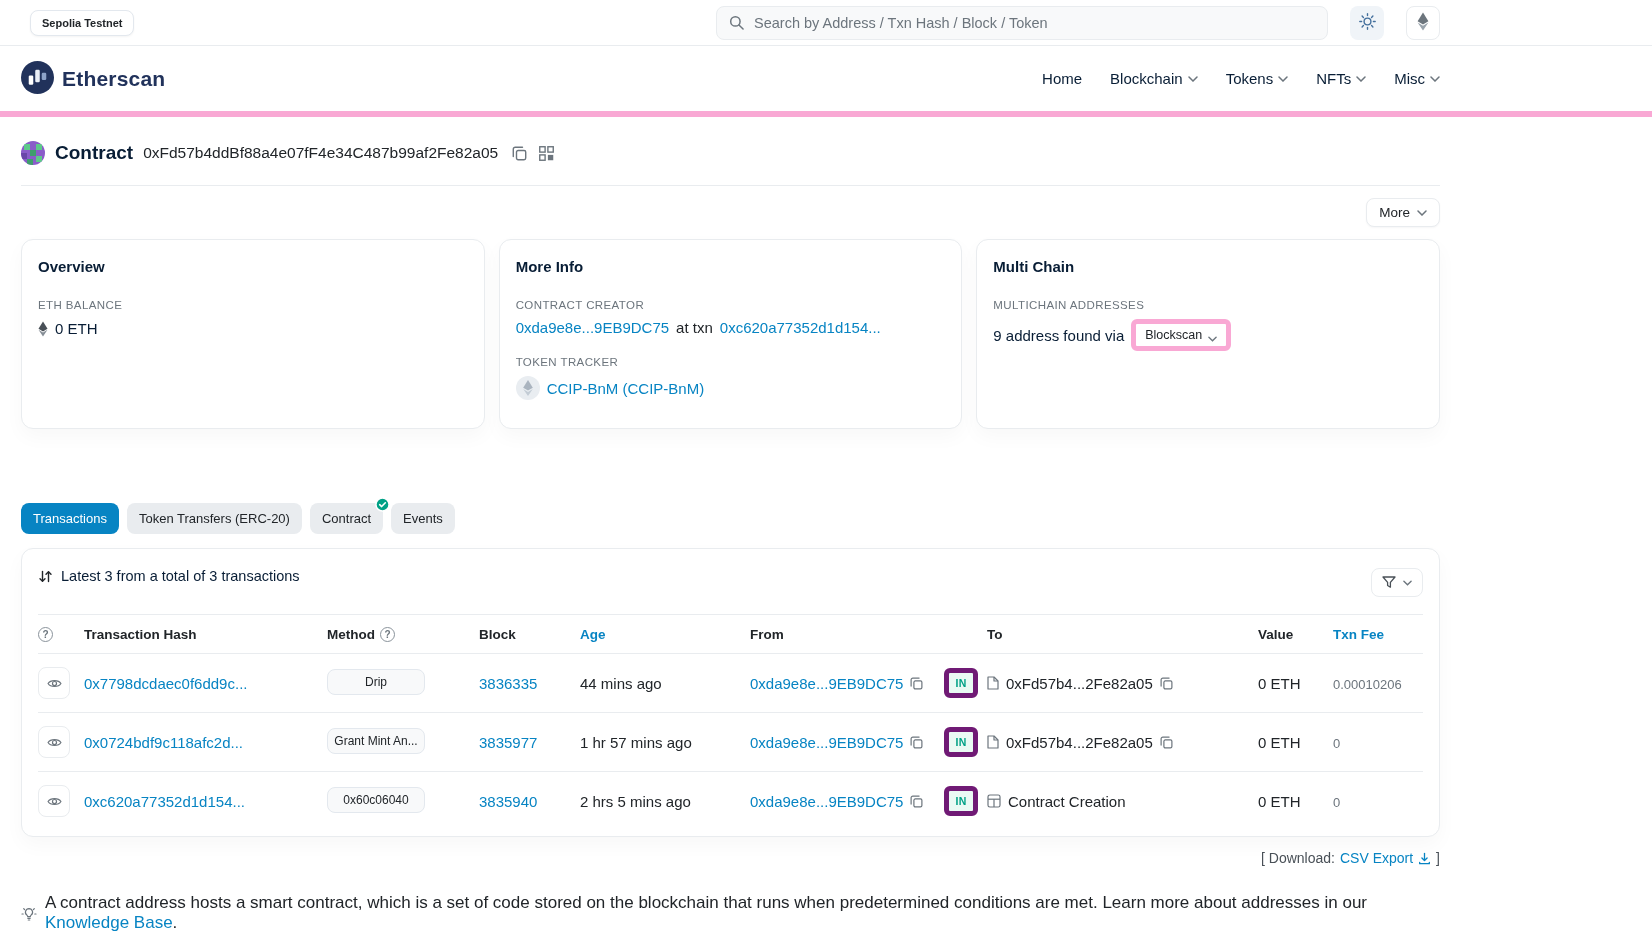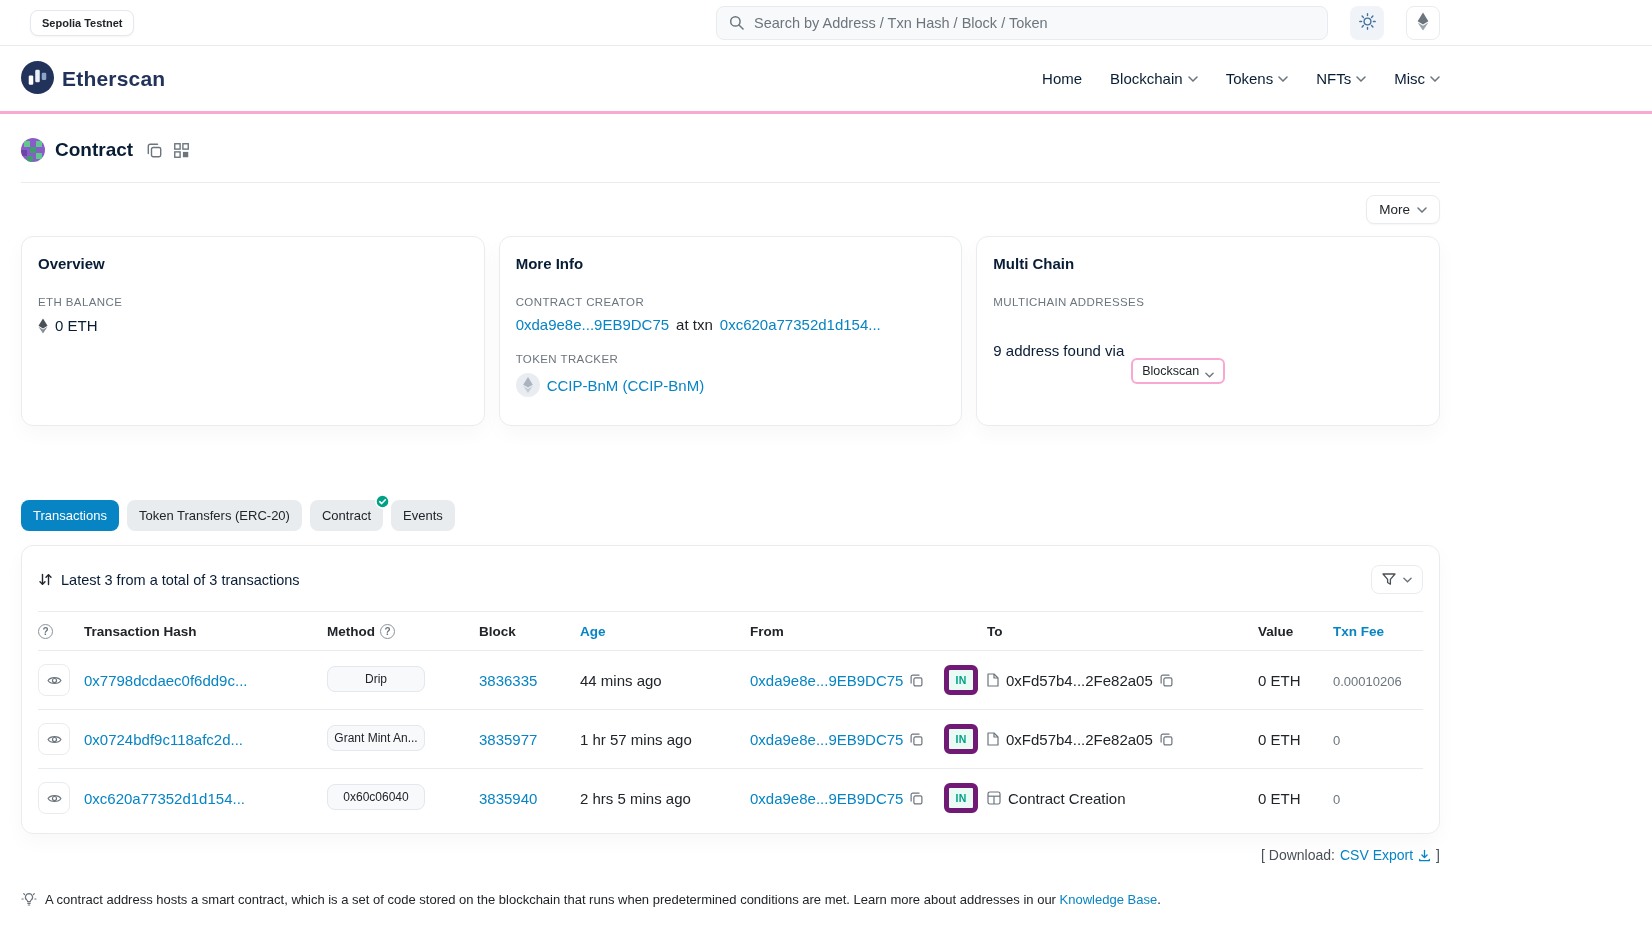--- a/index.html
+++ b/index.html
@@ -16,21 +16,21 @@
   .network-badge { margin-left:9px; background:#fff; border:1px solid #e3e8ee; border-radius:8px; padding:6px 11px; font-size:11px; font-weight:700; color:#212529; box-shadow:0 1px 2px rgba(33,37,41,.05); }
   .topbar-right { display:flex; align-items:center; gap:22px; }
   .searchbox { width:612px; height:34px; background:#f8f9fa; border:1px solid #e9ecef; border-radius:8px; display:flex; align-items:center; gap:8px; padding:0 12px; }
   .searchbox input { flex:1; border:none; outline:none; background:transparent; font-size:14.5px; color:#212529; font-family:inherit; }
   .searchbox input::placeholder { color:#6c757d; }
   .iconbtn { width:34px; height:34px; border-radius:8px; display:flex; align-items:center; justify-content:center; padding:0; }
   .iconbtn.theme { background:#f0f4f8; border:none; }
   .iconbtn.eth { background:#fff; border:1px solid #e9ecef; }
 
   
-  .header { border-bottom:3px solid #f9a8d4; }
+  .header { border-bottom:6px solid #f9a8d4; }
   .header-inner { height:65px; display:flex; align-items:center; justify-content:space-between; }
   .brand { display:flex; align-items:center; gap:8px; }
   .brand-name { font-size:21px; font-weight:700; color:#21325b; letter-spacing:.2px; }
   .nav { display:flex; align-items:center; gap:28px; }
   .nav-item { display:flex; align-items:center; gap:5px; font-size:15px; color:#081d35; background:none; border:none; padding:0; }
   .nav-item .chev { color:#6c757d; display:flex; }
 
   
   .title-row { display:flex; align-items:center; gap:10px; padding:24px 0 20px; }
   .avatar { width:24px; height:24px; border-radius:50%; overflow:hidden; display:block; flex:none; }
@@ -46,31 +46,31 @@
 
   
   .cards { display:grid; grid-template-columns:1fr 1fr 1fr; gap:14px; margin-top:12px; }
   .card { background:#fff; border:1px solid #e9ecef; border-radius:12px; padding:16px; height:190px; box-shadow:0 8px 20px rgba(33,37,41,.03); }
   .card-title { font-size:15px; font-weight:700; color:#081d35; margin:2px 0 0; }
   .mini-label { margin-top:24px; font-size:11.5px; font-weight:500; letter-spacing:.4px; color:#6c757d; text-transform:uppercase; }
   .card-line { margin-top:9px; font-size:15px; color:#081d35; display:flex; align-items:center; gap:7px; }
   .lnk { color:#0784c3; }
   .muted-sep { color:#212529; }
   .token-ic { width:24px; height:24px; flex:none; display:flex; }
-  .select-btn { display:flex; align-items:flex-end; gap:6px; background:#fff; border:2px solid #f9a8d4; border-radius:6px; padding:4px 9px; font-size:12.5px; color:#212529;margin-top:42px; }
+  .select-btn { display:flex; align-items:flex-end; gap:6px; background:#fff; border:5px solid #f9a8d4; border-radius:6px; padding:4px 9px; font-size:12.5px; color:#212529; }
 
   
   .tabs { display:flex; gap:8px; margin-top:34px; }
   .tab { position:relative; background:#e9ecef; border:none; border-radius:8px; padding:8px 12px; font-size:13px; font-weight:500; color:#212529;margin-top:40px; }
   .tab.active { background:#0784c3; color:#fff; }
   .tab .check-badge { position:absolute; top:-6px; right:-7px; display:flex; }
 
   
   .table-card { margin-top:14px; background:#fff; border:1px solid #e9ecef; border-radius:12px; padding:0 16px 6px; box-shadow:0 8px 20px rgba(33,37,41,.03); }
-  .table-head { display:flex; align-items:center; justify-content:space-between; padding:19px 0 17px; }
+  .table-head { display:flex; align-items:flex-start; justify-content:space-between; padding:19px 0 17px; }
   .table-summary { display:flex; align-items:center; gap:8px; font-size:14.5px; color:#081d35; }
   .filter-btn { display:flex; align-items:center; gap:7px; background:#fff; border:1px solid #e9ecef; border-radius:8px; padding:7px 10px; }
 
   table { width:100%; border-collapse:collapse; table-layout:fixed; }
   thead th { text-align:left; font-size:13.5px; font-weight:700; color:#212529; padding:11px 4px 11px 0; border-top:1px solid #e9ecef; border-bottom:1px solid #e9ecef; white-space:nowrap; }
   thead th.blue { color:#0784c3; }
   tbody td { padding:13px 4px 13px 0; border-bottom:1px solid #e9ecef; font-size:15px; color:#212529; white-space:nowrap; vertical-align:middle; }
   tbody tr:last-child td { border-bottom:none; }
 
   .help-ic { display:inline-flex; align-items:center; justify-content:center; width:15px; height:15px; border:1.2px solid #8a939b; border-radius:50%; font-size:10px; color:#6c757d; flex:none; }
@@ -78,21 +78,21 @@
   .eye-btn { width:32px; height:32px; background:#fff; border:1px solid #e9ecef; border-radius:8px; display:flex; align-items:center; justify-content:center; padding:0; }
   .pill { display:inline-block; width:98px; text-align:center; background:#f8f9fa; border:1px solid #e3e8ee; border-radius:8px; padding:5px 6px; font-size:12px; color:#212529; overflow:hidden; text-overflow:ellipsis; white-space:nowrap; }
   .cell-flex { display:flex; align-items:center; gap:7px; }
   .copy-btn { background:none; border:none; padding:0; display:flex; align-items:center; }
   .dir-badge { display:inline-flex; align-items:center; justify-content:center; width:34px; padding:4px 0; background:#eafaf4; border:5px solid #701a75; border-radius:6px; font-size:10.5px; font-weight:700; color:#00a186; letter-spacing:.3px; }
   .fee { font-size:13px; color:#6c757d; }
 
   
   .download-row { margin-top:13px; display:flex; justify-content:flex-end; align-items:center; gap:5px; font-size:14px; color:#495057; }
   .download-row a { color:#0784c3; display:inline-flex; align-items:center; gap:5px; }
-  .footer-note { margin-top:27px; display:flex; align-items:flex-end; gap:8px; font-size:13px; color:#212529; }
+  .footer-note { margin-top:27px; display:flex; align-items:center; gap:8px; font-size:17px; color:#212529; }
   .footer-note a { color:#0784c3; }
 </style>
 </head>
 <body>
 
 <div class="topbar">
   <div class="topbar-inner wrap">
     <button class="network-badge">Sepolia Testnet</button>
     <div class="topbar-right">
       <div class="searchbox">
@@ -194,20 +194,21 @@
           <rect width="8" height="8" fill="#8a5cc9"></rect>
           <rect x="1" y="1" width="2" height="2" fill="#5ec98a"></rect>
           <rect x="5" y="1" width="2" height="2" fill="#5ec98a"></rect>
           <rect x="3" y="3" width="2" height="2" fill="#3f9e6d"></rect>
           <rect x="0" y="4" width="2" height="2" fill="#6a46a8"></rect>
           <rect x="5" y="5" width="2" height="2" fill="#5ec98a"></rect>
           <rect x="2" y="6" width="2" height="2" fill="#3f9e6d"></rect>
         </svg>
     </span>
     <span class="page-type">Contract</span>
+    <span class="page-address">0xFd57b4ddBf88a4e07fF4e34C487b99af2Fe82a05</span>
     <span class="title-icons">
       <button class="ghost-ic">
         <svg width="15" height="15" viewBox="0 0 14 14">
             <rect x="4.2" y="4.2" width="8.6" height="8.6" rx="1.5" fill="none" stroke="#6c757d" stroke-width="1.3"></rect>
             <path d="M9.8 1.2 H3 a1.8 1.8 0 0 0 -1.8 1.8 V9.8" fill="none" stroke="#6c757d" stroke-width="1.3" stroke-linecap="round"></path>
           </svg>
       </button>
       <button class="ghost-ic">
         <svg width="15" height="15" viewBox="0 0 14 14">
             <rect x="0.7" y="0.7" width="5" height="5" fill="none" stroke="#6c757d" stroke-width="1.3"></rect>

